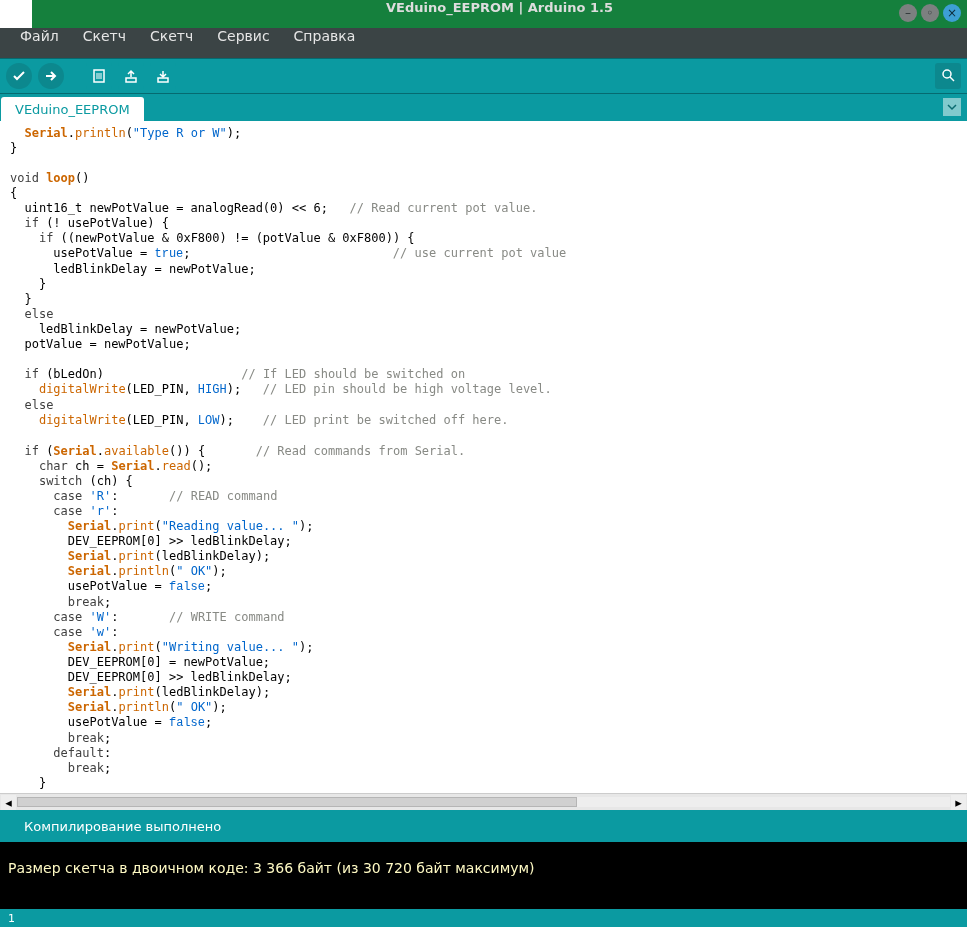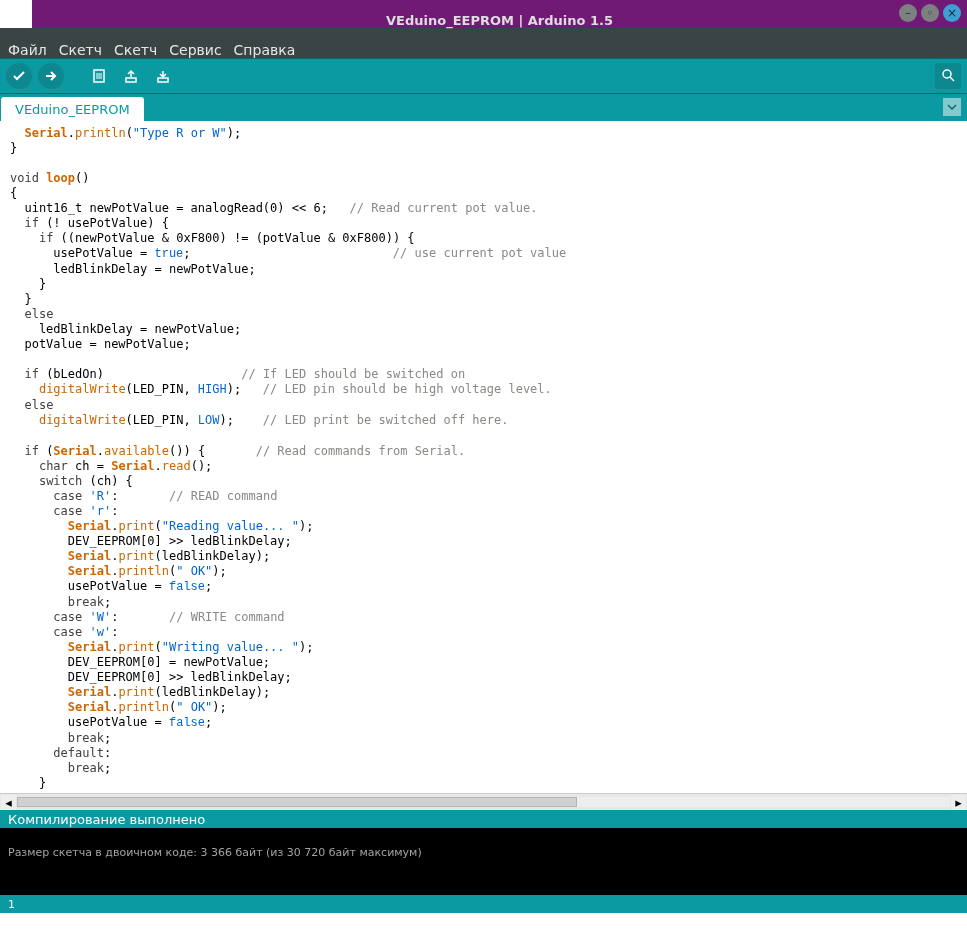--- a/index.html
+++ b/index.html
@@ -1,26 +1,26 @@
 <!DOCTYPE html>
 <html><head>
 <meta charset="utf-8">
 <style>
   * { box-sizing: border-box; margin: 0; padding: 0; }
   html, body { width: 967px; height: 931px; font-family: "DejaVu Sans", "Liberation Sans", Arial, sans-serif; font-size: 13px; overflow: hidden; }
   
-  .titlebar { height: 28px; background: #701a75; color: #ddd; display: flex; align-items: flex-end; justify-content: center; position: relative; margin-left: 32px; }
+  .titlebar { height: 28px; background: #15803d; color: #ddd; display: flex; align-items: flex-start; justify-content: center; position: relative; margin-left: 32px; }
   .titlebar .title { font-weight: bold; }
   .win-controls { position: absolute; right: 6px; top: 4px; display: flex; gap: 4px; }
   .win-btn { width: 18px; height: 18px; border-radius: 50%; display:flex; align-items:center; justify-content:center; font-size:12px; line-height:1;}
   .win-min { background:#7c8080; color:#2d3435;}
   .win-max { background:#7c8080; color:#2d3435;}
   .win-close { background:#3d9fd4; color:#0d2a3a;}
 
-  .menubar { height: 30px; background: #3b4445; color: #e6e6e6; display: flex; align-items: flex-end; padding: 0 8px; gap: 12px; font-size: 14px; }
+  .menubar { height: 30px; background: #3b4445; color: #e6e6e6; display: flex; align-items: flex-start; padding: 0 20px; gap: 24px; font-size: 14px; }
   .menubar .menu-item { cursor: default; }
 
   .toolbar { height: 36px; background: #0b9aa1; display: flex; align-items: center; padding: 0 6px; gap: 6px; border-top:1px solid #056a70; border-bottom:1px solid #056a70;}
   .tool-btn { width:26px; height:26px; border-radius:3px; display:flex; align-items:center; justify-content:center; background:#0b9aa1; }
   .tool-btn.circle { border-radius:50%; background:#0c888e; }
   .tool-btn svg { display:block; }
   .toolbar .spacer { flex:1; }
   .serial-btn { width:26px; height:26px; border-radius:3px; display:flex; align-items:center; justify-content:center; background:#0c888e; }
 
   .tabbar { height: 27px; background: #0b9aa1; display: flex; align-items: flex-end; padding-left: 1px; position: relative; }
@@ -37,22 +37,22 @@
   .hscroll .handle { position:absolute; left:0; right:40%; top:0; bottom:0; background:#d0d0d0; border:1px solid #b5b5b5;}
 
   
   .kw  { color: #404040; }
   .fn  { color:#cc6600; font-weight:bold;text-align:right;}   
   .fn2 { color:#cc6600;margin-top:8px;}                     
   .str { color: #0066cc; }
   .cmt { color: #888a85; }
   .cnst{ color:#0066cc;font-family:Liberation Mono, monospace;}
 
-  .status-bar { height: 18px; background:#0b9aa1; color:#fff; display:flex; align-items:center; padding: 0 8px; font-size:13px;}
-  .console { height: 67px; background:#000; color:#a3a3a3; font-family:"DejaVu Sans", Arial, sans-serif; font-size:11px; padding:18px 8px 6px;}
+  .status-bar { height: 32px; background:#0b9aa1; color:#fff; display:flex; align-items:center; padding: 0 24px; font-size:13px;}
+  .console { height: 67px; background:#000; color:#fef9c3; font-family:"DejaVu Sans", Arial, sans-serif; font-size:14px; padding:18px 8px 6px;}
   .footer { height: 18px; background:#0b9aa1; color:#fff; font-size:11px; display:flex; align-items:center; padding:0 8px;}
   .footer .right { margin-left:auto;}
 </style>
 </head>
 <body>
 
 <div class="titlebar">
   <span class="title">VEduino_EEPROM | Arduino 1.5</span>
   <div class="win-controls">
     <div class="win-btn win-min">–</div>

